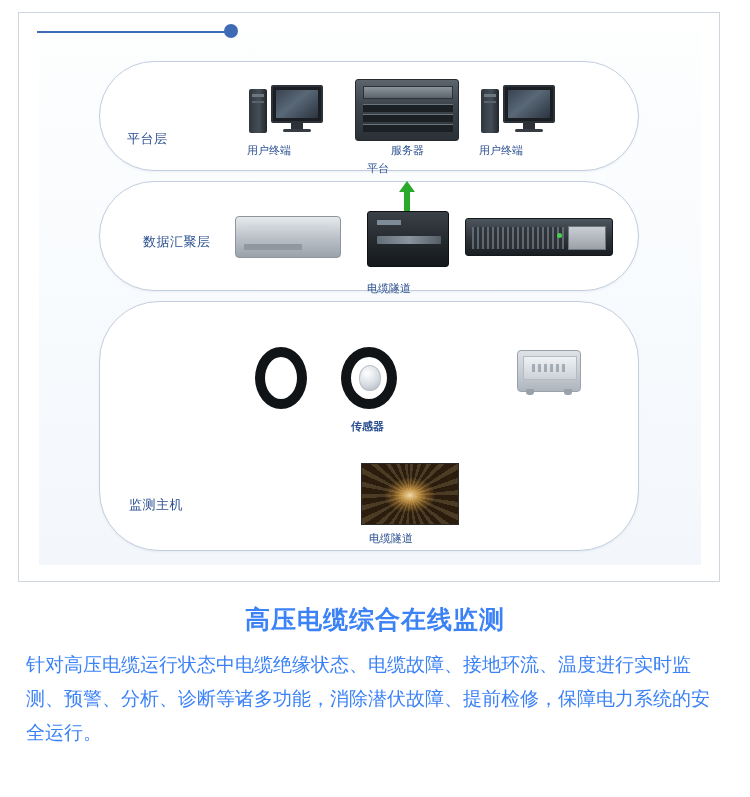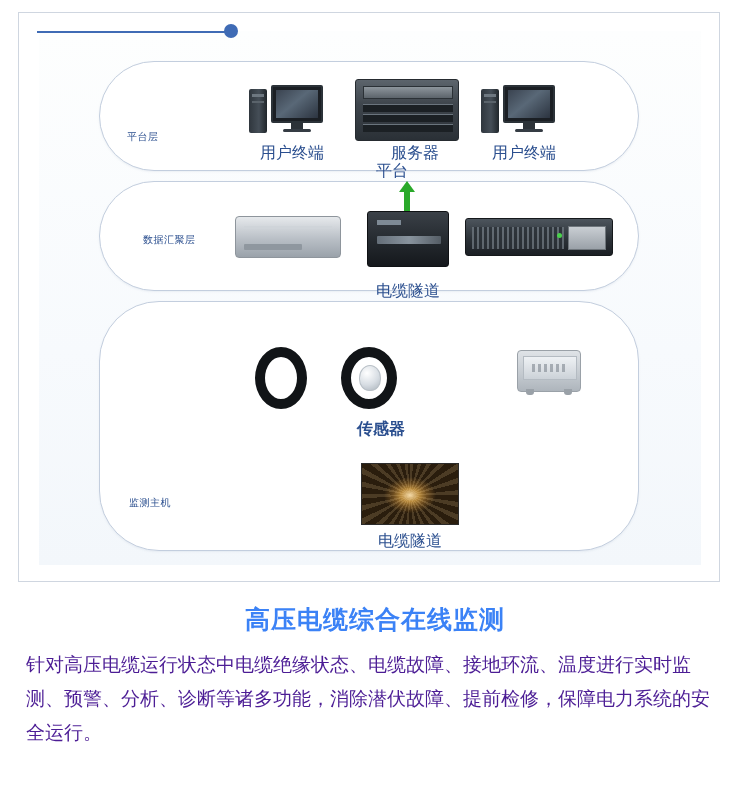--- a/index.html
+++ b/index.html
@@ -71,35 +71,34 @@
     border-radius: 80px;
     background: #ffffff;
     box-shadow: 0 1px 2px rgba(120,140,170,0.10);
   }
   .layer-1 { left: 80px; top: 48px;  width: 540px; height: 110px; }
   .layer-2 { left: 80px; top: 168px; width: 540px; height: 110px; }
   .layer-3 { left: 80px; top: 288px; width: 540px; height: 250px; border-radius: 60px; }
 
   .layer-label {
     position: absolute;
-    font-size: 10px;
+    font-size: 13px;
     color: #2b4f8f;
     letter-spacing: 0.5px;
     white-space: nowrap;
   }
   .lab-1 { left: 108px; top: 117px; }
   .lab-2 { left: 124px; top: 220px; }
   .lab-3 { left: 110px; top: 483px; }
 
   .caption {
     position: absolute;
-    font-size: 16px;
+    font-size: 11px;
     color: #2b4f8f;
     white-space: nowrap;
-    text-align: center;
   }
 
   
   .pc {
     position: absolute;
   }
   .pc .monitor {
     position: absolute;
     left: 22px;
     top: 0;
@@ -396,21 +395,21 @@
       radial-gradient(ellipse 26px 18px at 50% 52%, #f2d9a8 0%, #b98b3e 35%, #6a4a1e 65%, #2a1d0d 100%),
       linear-gradient(180deg, #141414 0%, #1d1a16 50%, #0d0c0a 100%);
     overflow: hidden;
   }
   .tunnel-photo .ribs {
     position: absolute;
     left: 0; top: 0; right: 0; bottom: 0;
     background: repeating-conic-gradient(from 0deg at 50% 52%, rgba(255,220,160,0.16) 0deg 6deg, rgba(0,0,0,0) 6deg 14deg);
   }
 
-  .cap-platform { left: 332px; top: 148px; width: 82px; }
+  .cap-platform { left: 348px; top: 148px; width: 82px; }
   .cap-user-left { left: 228px; top: 130px; width: 90px; }
   .cap-user-right { left: 460px; top: 130px; width: 90px; }
   .cap-server { left: 372px; top: 130px; width: 48px; }
   .cap-host { left: 348px; top: 268px; width: 82px; }
   .cap-sensor { left: 332px; top: 406px; width: 60px; font-weight: bold; }
   .cap-tunnel { left: 350px; top: 518px; width: 82px; }
 
   
   .title {
     position: absolute;
@@ -423,21 +422,21 @@
     color: #3b82f6;
     letter-spacing: 1px;
   }
   .body-text {
     position: absolute;
     left: 26px;
     top: 648px;
     width: 700px;
     font-size: 19px;
     line-height: 34px;
-    color: #4c1d95;
+    color: #3b82f6;
     text-align: left;
   }
 </style>
 </head>
 <body>
 
 <div class="page">
 
   <div class="diagram-frame">
     <div class="diagram-bg"></div>

